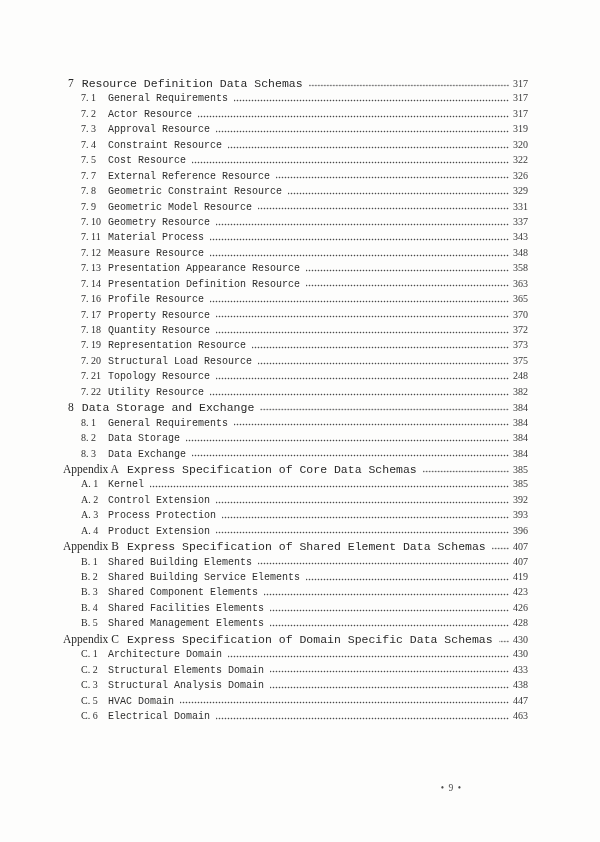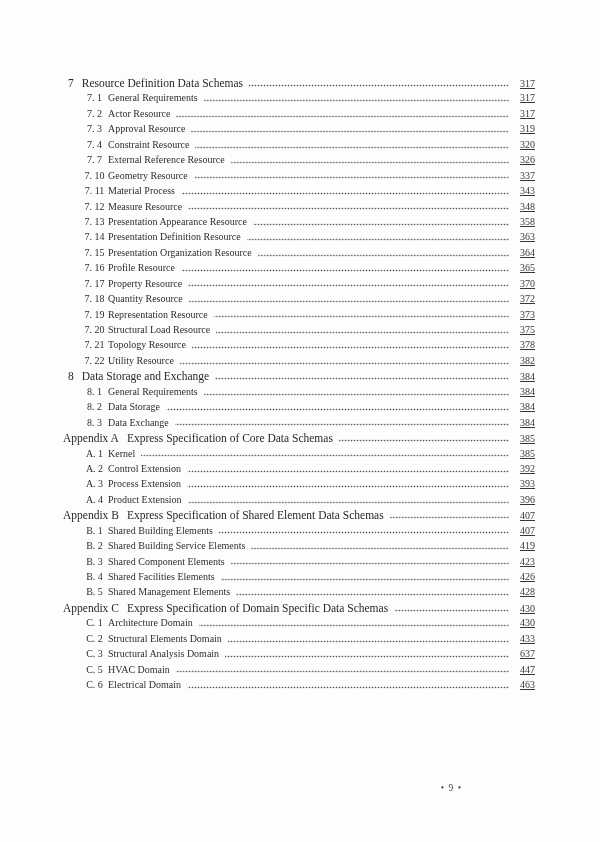--- a/index.html
+++ b/index.html
@@ -38,41 +38,39 @@
   .level-0 .label { margin-right: 8px; }
   .chapter-num .label { padding-left: 5px; }
   .level-1 {
     font-size: 10px;
     padding-left: 18px;
   }
   .level-1 .label {
     flex: none;
     display: inline-block;
     min-width: 27px;
-    text-align: center;
-  }
-  .title { flex: none; }
+  }
+  .title { flex: none; font-family: Liberation Mono, monospace; }
   .leader {
     flex: 1;
     height: 1em;
     margin-left: 6px;
     margin-right: 4px;
     align-self: center;
     background-image: radial-gradient(circle, #474747 0.8px, rgba(0,0,0,0) 1.05px);
     background-size: 3px 3px;
     background-repeat: repeat-x;
     background-position: right 58%;
   }
   .pagenum {
     flex: none;
     min-width: 22px;
-    text-align: right;
+    text-align: left;
     font-size: 10px;
     color: #383838;
-    text-decoration: underline;
   }
   .footer {
     position: absolute;
     top: 783px;
     right: 139px;
     font-size: 9.5px;
     color: #4a4a4a;
     word-spacing: 2px;
   }
 </style>
@@ -105,26 +103,44 @@
     <span class="leader"></span>
     <span class="pagenum">319</span>
   </div>
       <div class="row level-1">
     <span class="label">7. 4</span>
     <span class="title">Constraint Resource</span>
     <span class="leader"></span>
     <span class="pagenum">320</span>
   </div>
       <div class="row level-1">
+    <span class="label">7. 5</span>
+    <span class="title">Cost Resource</span>
+    <span class="leader"></span>
+    <span class="pagenum">322</span>
+  </div>
+      <div class="row level-1">
     <span class="label">7. 7</span>
     <span class="title">External Reference Resource</span>
     <span class="leader"></span>
     <span class="pagenum">326</span>
   </div>
       <div class="row level-1">
+    <span class="label">7. 8</span>
+    <span class="title">Geometric Constraint Resource</span>
+    <span class="leader"></span>
+    <span class="pagenum">329</span>
+  </div>
+      <div class="row level-1">
+    <span class="label">7. 9</span>
+    <span class="title">Geometric Model Resource</span>
+    <span class="leader"></span>
+    <span class="pagenum">331</span>
+  </div>
+      <div class="row level-1">
     <span class="label">7. 10</span>
     <span class="title">Geometry Resource</span>
     <span class="leader"></span>
     <span class="pagenum">337</span>
   </div>
       <div class="row level-1">
     <span class="label">7. 11</span>
     <span class="title">Material Process</span>
     <span class="leader"></span>
     <span class="pagenum">343</span>
@@ -141,26 +157,20 @@
     <span class="leader"></span>
     <span class="pagenum">358</span>
   </div>
       <div class="row level-1">
     <span class="label">7. 14</span>
     <span class="title">Presentation Definition Resource</span>
     <span class="leader"></span>
     <span class="pagenum">363</span>
   </div>
       <div class="row level-1">
-    <span class="label">7. 15</span>
-    <span class="title">Presentation Organization Resource</span>
-    <span class="leader"></span>
-    <span class="pagenum">364</span>
-  </div>
-      <div class="row level-1">
     <span class="label">7. 16</span>
     <span class="title">Profile Resource</span>
     <span class="leader"></span>
     <span class="pagenum">365</span>
   </div>
       <div class="row level-1">
     <span class="label">7. 17</span>
     <span class="title">Property Resource</span>
     <span class="leader"></span>
     <span class="pagenum">370</span>
@@ -180,21 +190,21 @@
       <div class="row level-1">
     <span class="label">7. 20</span>
     <span class="title">Structural Load Resource</span>
     <span class="leader"></span>
     <span class="pagenum">375</span>
   </div>
       <div class="row level-1">
     <span class="label">7. 21</span>
     <span class="title">Topology Resource</span>
     <span class="leader"></span>
-    <span class="pagenum">378</span>
+    <span class="pagenum">248</span>
   </div>
       <div class="row level-1">
     <span class="label">7. 22</span>
     <span class="title">Utility Resource</span>
     <span class="leader"></span>
     <span class="pagenum">382</span>
   </div>
       <div class="row level-0 chapter-num">
     <span class="label">8</span>
     <span class="title">Data Storage and Exchange</span>
@@ -232,21 +242,21 @@
     <span class="pagenum">385</span>
   </div>
       <div class="row level-1">
     <span class="label">A. 2</span>
     <span class="title">Control Extension</span>
     <span class="leader"></span>
     <span class="pagenum">392</span>
   </div>
       <div class="row level-1">
     <span class="label">A. 3</span>
-    <span class="title">Process Extension</span>
+    <span class="title">Process Protection</span>
     <span class="leader"></span>
     <span class="pagenum">393</span>
   </div>
       <div class="row level-1">
     <span class="label">A. 4</span>
     <span class="title">Product Extension</span>
     <span class="leader"></span>
     <span class="pagenum">396</span>
   </div>
       <div class="row level-0">
@@ -300,21 +310,21 @@
       <div class="row level-1">
     <span class="label">C. 2</span>
     <span class="title">Structural Elements Domain</span>
     <span class="leader"></span>
     <span class="pagenum">433</span>
   </div>
       <div class="row level-1">
     <span class="label">C. 3</span>
     <span class="title">Structural Analysis Domain</span>
     <span class="leader"></span>
-    <span class="pagenum">637</span>
+    <span class="pagenum">438</span>
   </div>
       <div class="row level-1">
     <span class="label">C. 5</span>
     <span class="title">HVAC Domain</span>
     <span class="leader"></span>
     <span class="pagenum">447</span>
   </div>
       <div class="row level-1">
     <span class="label">C. 6</span>
     <span class="title">Electrical Domain</span>

